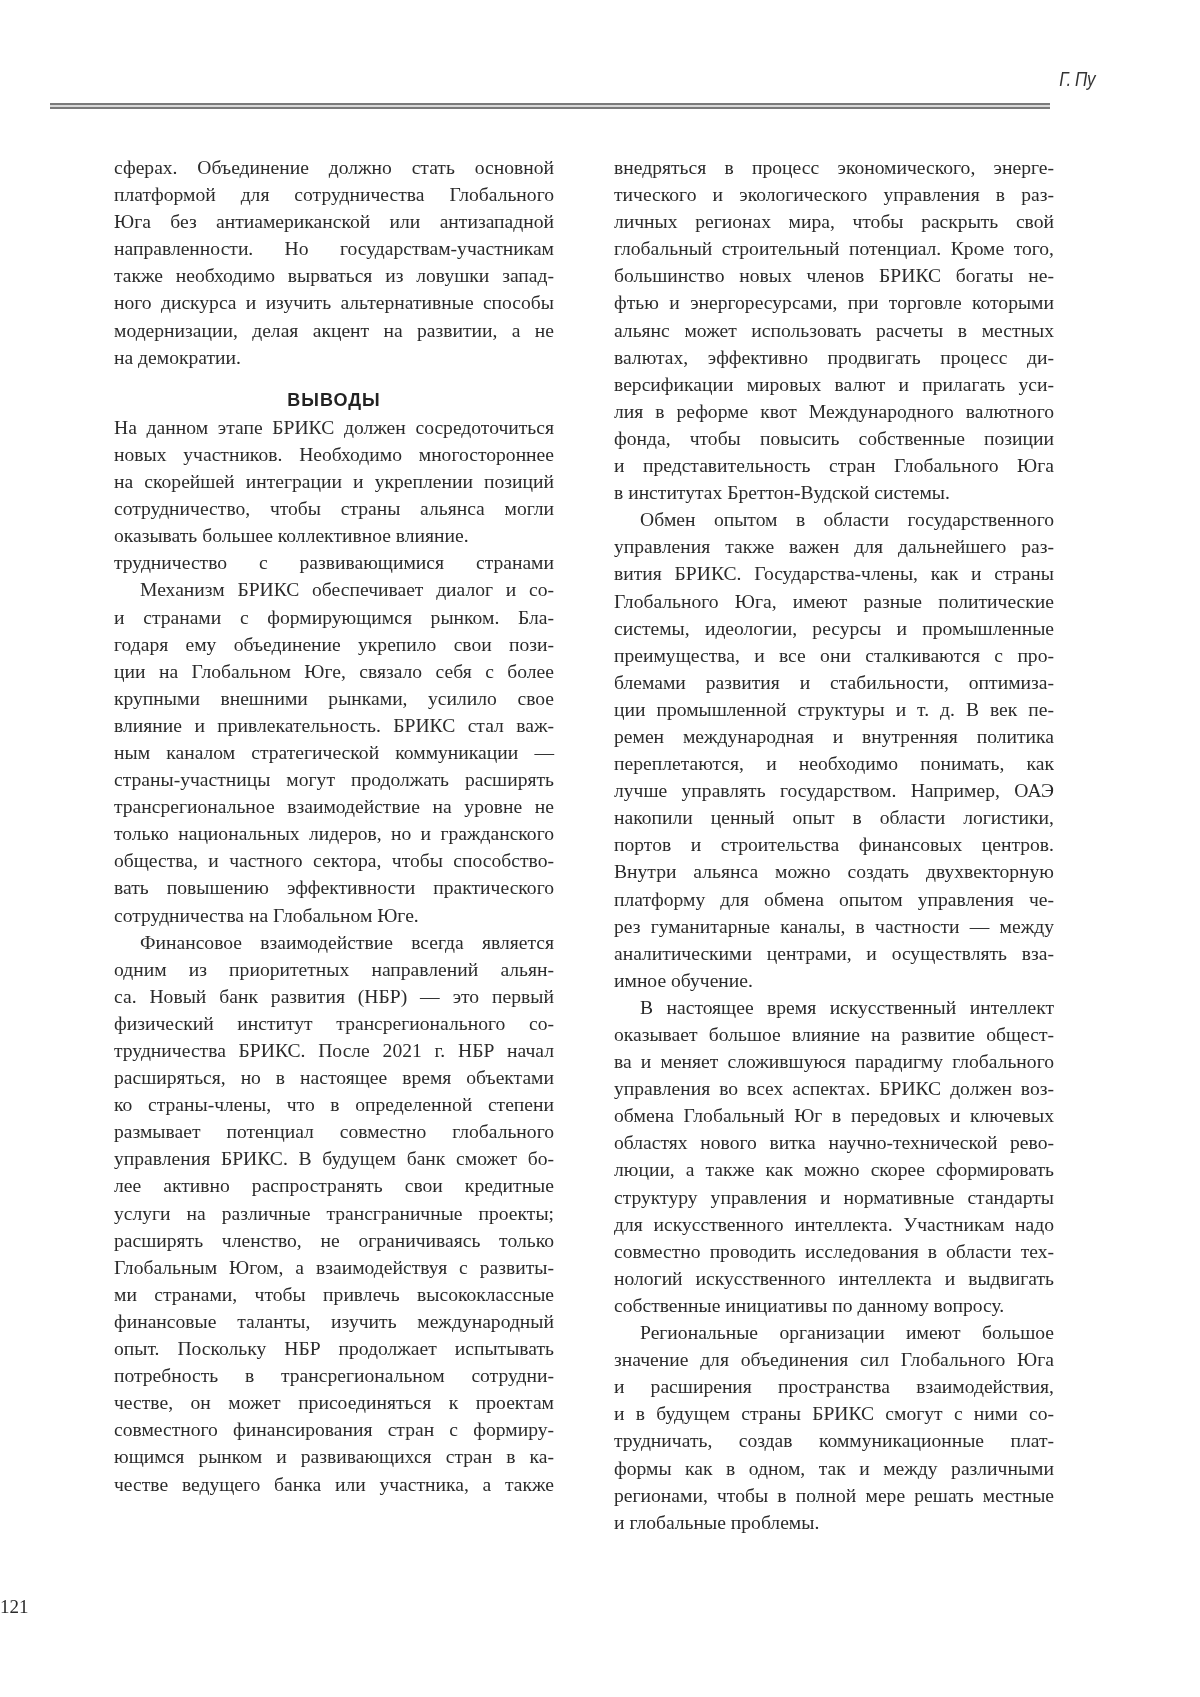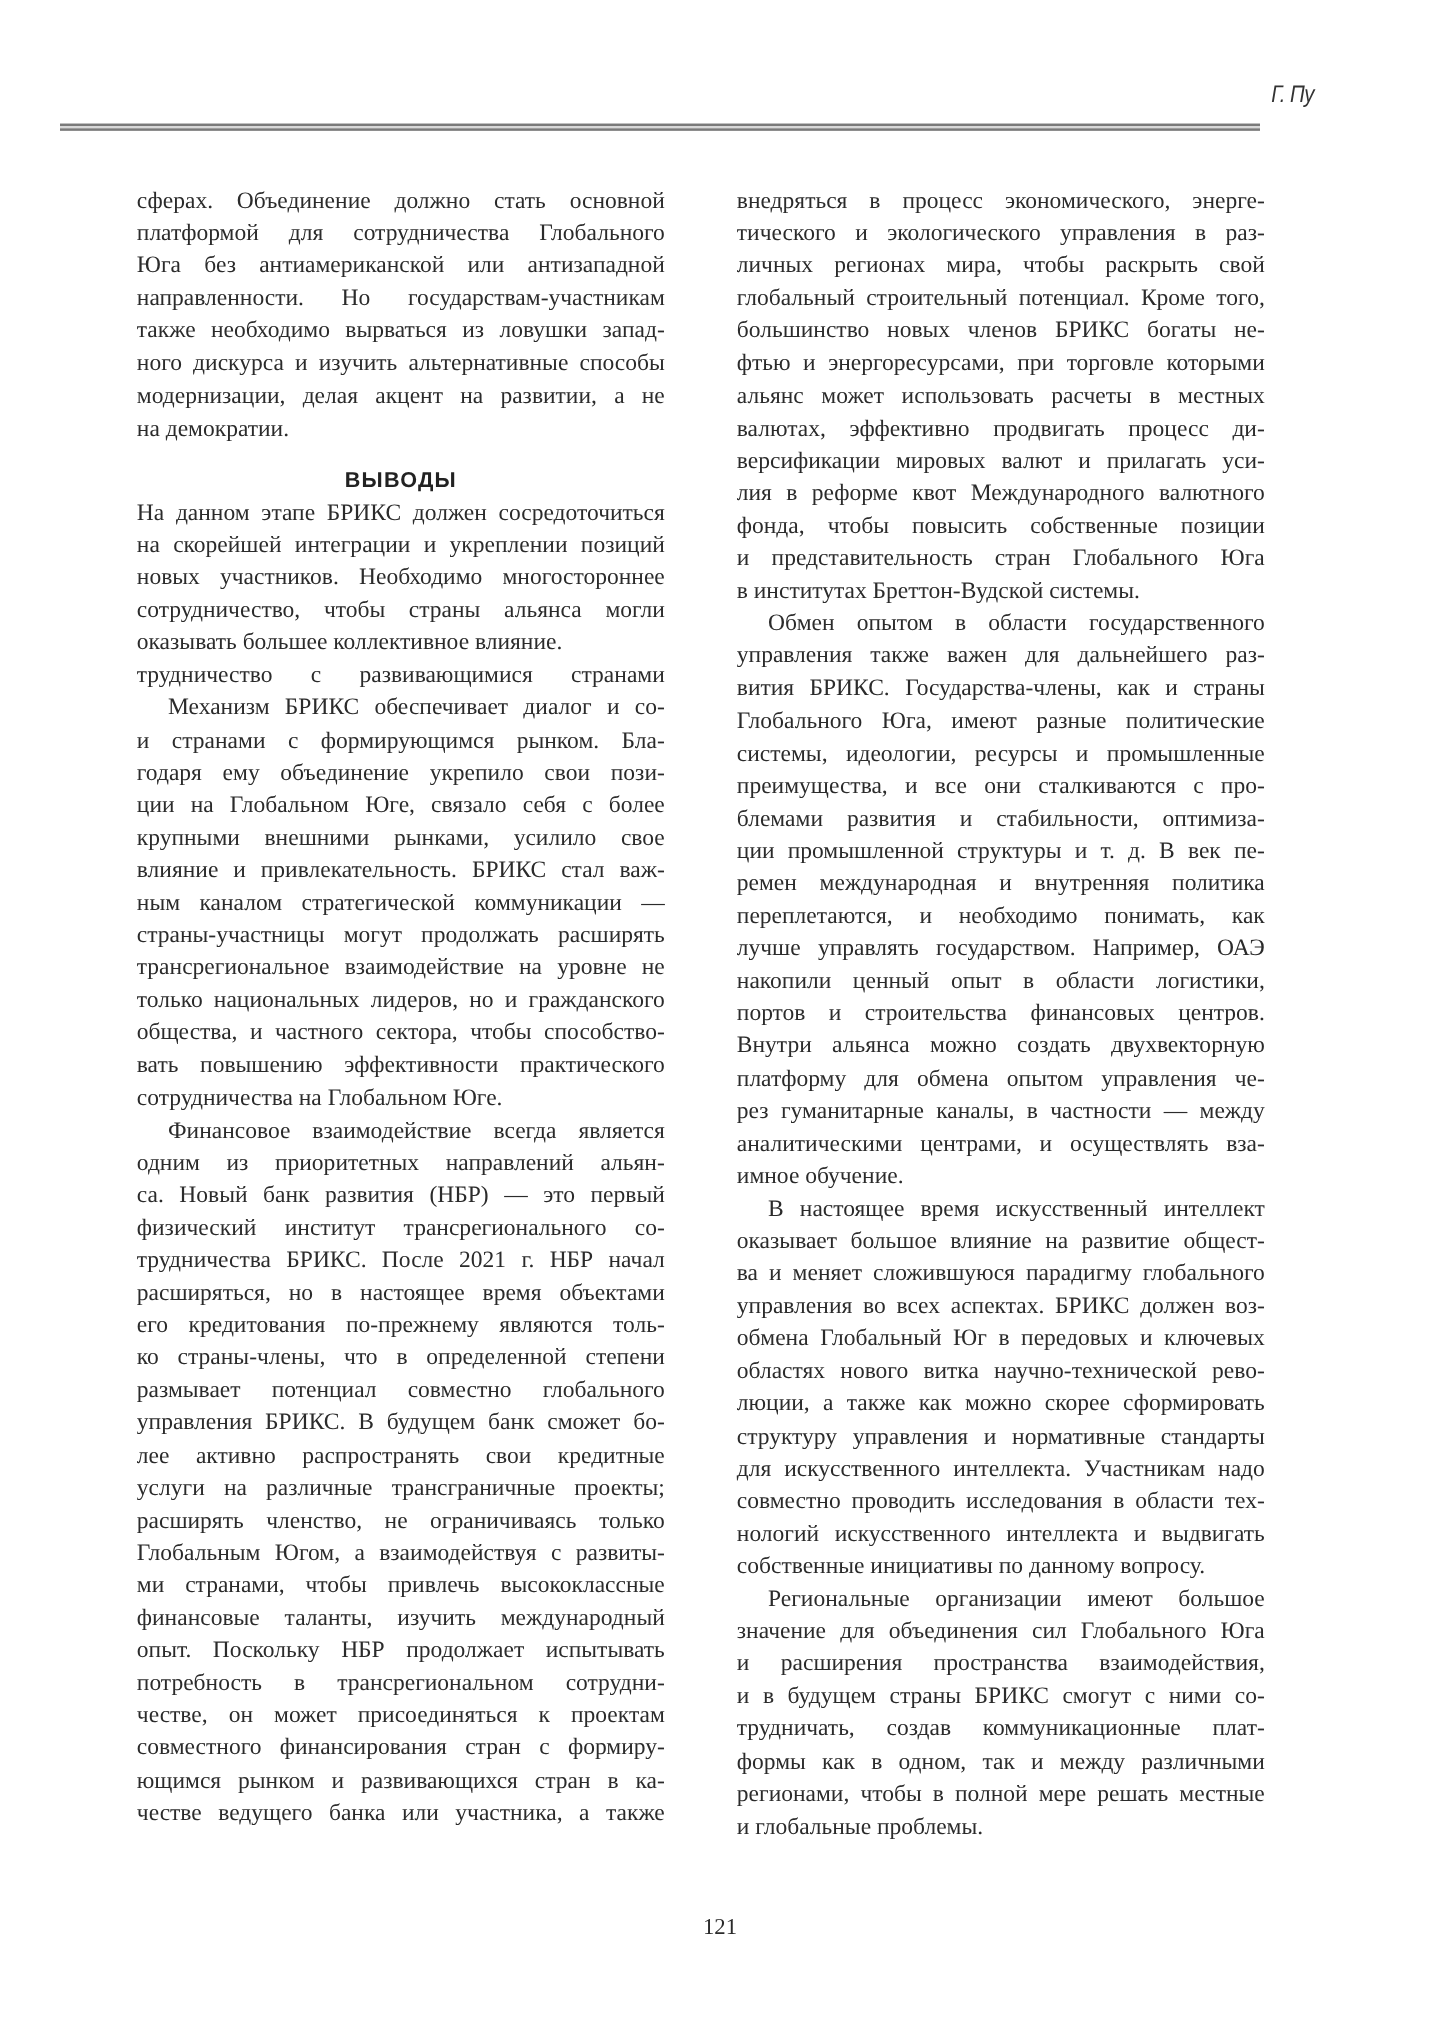--- a/index.html
+++ b/index.html
@@ -70,21 +70,21 @@
       height: 27.1px;
       line-height: 27.1px;
       margin-top: 16px;
       color: #222;
     }
     .page-number {
       position: absolute;
       top: 1596px;
       left: 0;
       width: 1200px;
-      text-align: center;
+      text-align: left;
       font-size: 19px;
       color: #2b2b2b;
     }
   </style>
 </head>
 <body>
 
 <div>
   <div class="running-head">Г. Пу</div>
   <div class="head-rule"></div>
@@ -96,22 +96,22 @@
         <span class="line">Юга без антиамериканской или антизападной</span>
         <span class="line">направленности. Но государствам-участникам</span>
         <span class="line">также необходимо вырваться из ловушки запад-</span>
         <span class="line">ного дискурса и изучить альтернативные способы</span>
         <span class="line">модернизации, делая акцент на развитии, а не</span>
         <span class="line last">на демократии.</span>
       </div>
     <div class="section-heading">ВЫВОДЫ</div>
     <div>
         <span class="line">На данном этапе БРИКС должен сосредоточиться</span>
+        <span class="line">новых участников. Необходимо многостороннее</span>
         <span class="line">на скорейшей интеграции и укреплении позиций</span>
-        <span class="line">новых участников. Необходимо многостороннее</span>
         <span class="line">сотрудничество, чтобы страны альянса могли</span>
         <span class="line last">оказывать большее коллективное влияние.</span>
       </div>
     <div>
         <span class="line">трудничество с развивающимися странами</span>
         <span class="line indent">Механизм БРИКС обеспечивает диалог и со-</span>
         <span class="line">и странами с формирующимся рынком. Бла-</span>
         <span class="line">годаря ему объединение укрепило свои пози-</span>
         <span class="line">ции на Глобальном Юге, связало себя с более</span>
         <span class="line">крупными внешними рынками, усилило свое</span>
@@ -124,21 +124,20 @@
         <span class="line">вать повышению эффективности практического</span>
         <span class="line last">сотрудничества на Глобальном Юге.</span>
       </div>
     <div>
         <span class="line indent">Финансовое взаимодействие всегда является</span>
         <span class="line">одним из приоритетных направлений альян-</span>
         <span class="line">са. Новый банк развития (НБР) — это первый</span>
         <span class="line">физический институт трансрегионального со-</span>
         <span class="line">трудничества БРИКС. После 2021 г. НБР начал</span>
         <span class="line">расширяться, но в настоящее время объектами</span>
-        <span class="line">его кредитования по-прежнему являются толь-</span>
         <span class="line">ко страны-члены, что в определенной степени</span>
         <span class="line">размывает потенциал совместно глобального</span>
         <span class="line">управления БРИКС. В будущем банк сможет бо-</span>
         <span class="line">лее активно распространять свои кредитные</span>
         <span class="line">услуги на различные трансграничные проекты;</span>
         <span class="line">расширять членство, не ограничиваясь только</span>
         <span class="line">Глобальным Югом, а взаимодействуя с развиты-</span>
         <span class="line">ми странами, чтобы привлечь высококлассные</span>
         <span class="line">финансовые таланты, изучить международный</span>
         <span class="line">опыт. Поскольку НБР продолжает испытывать</span>

